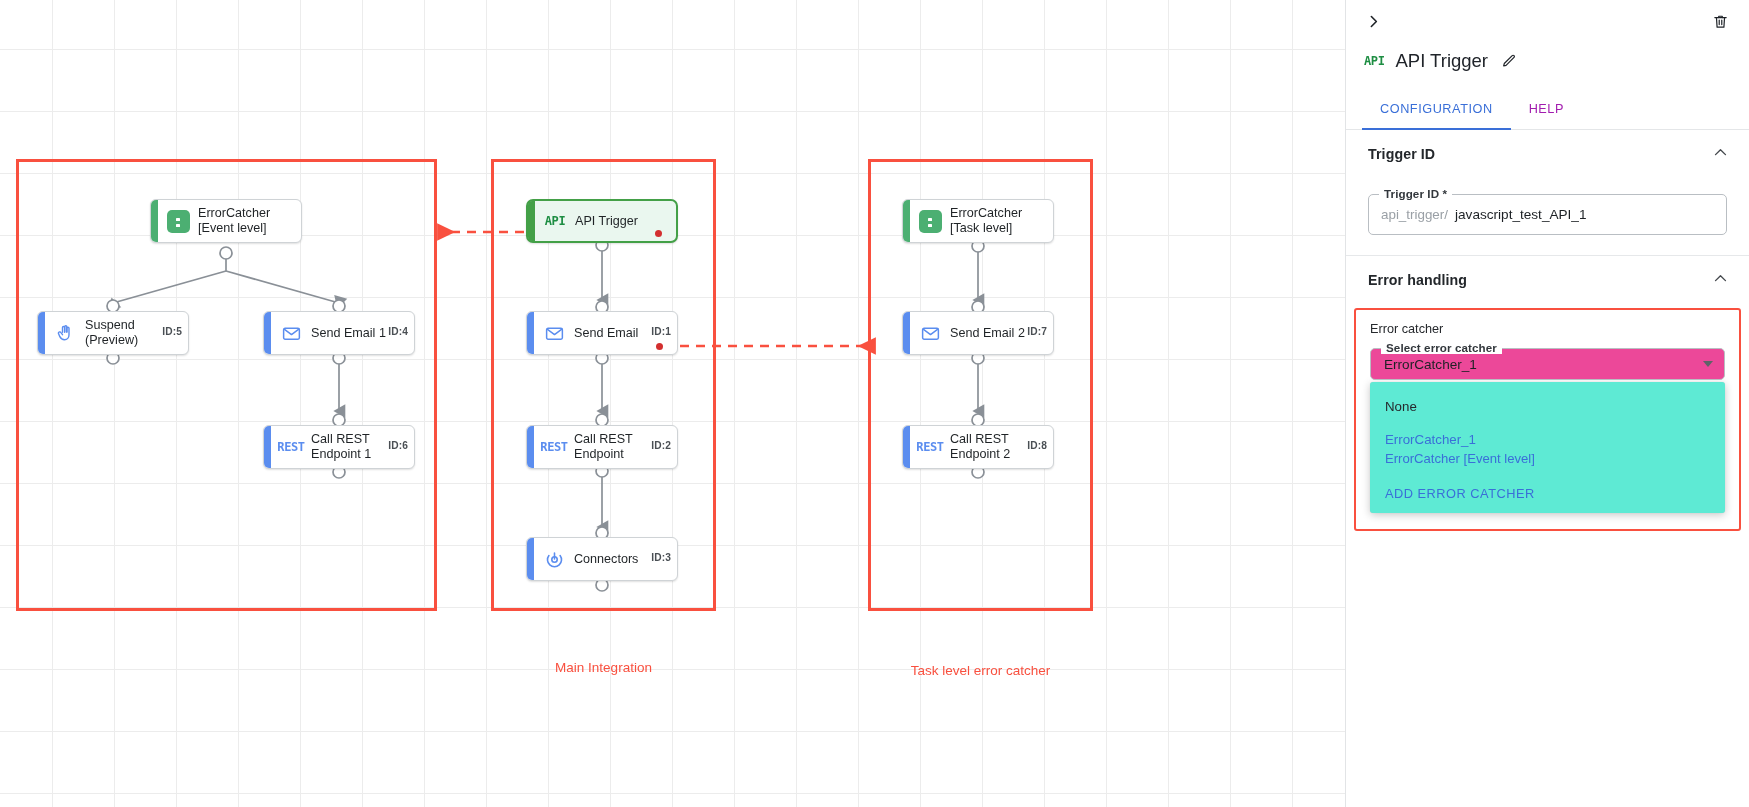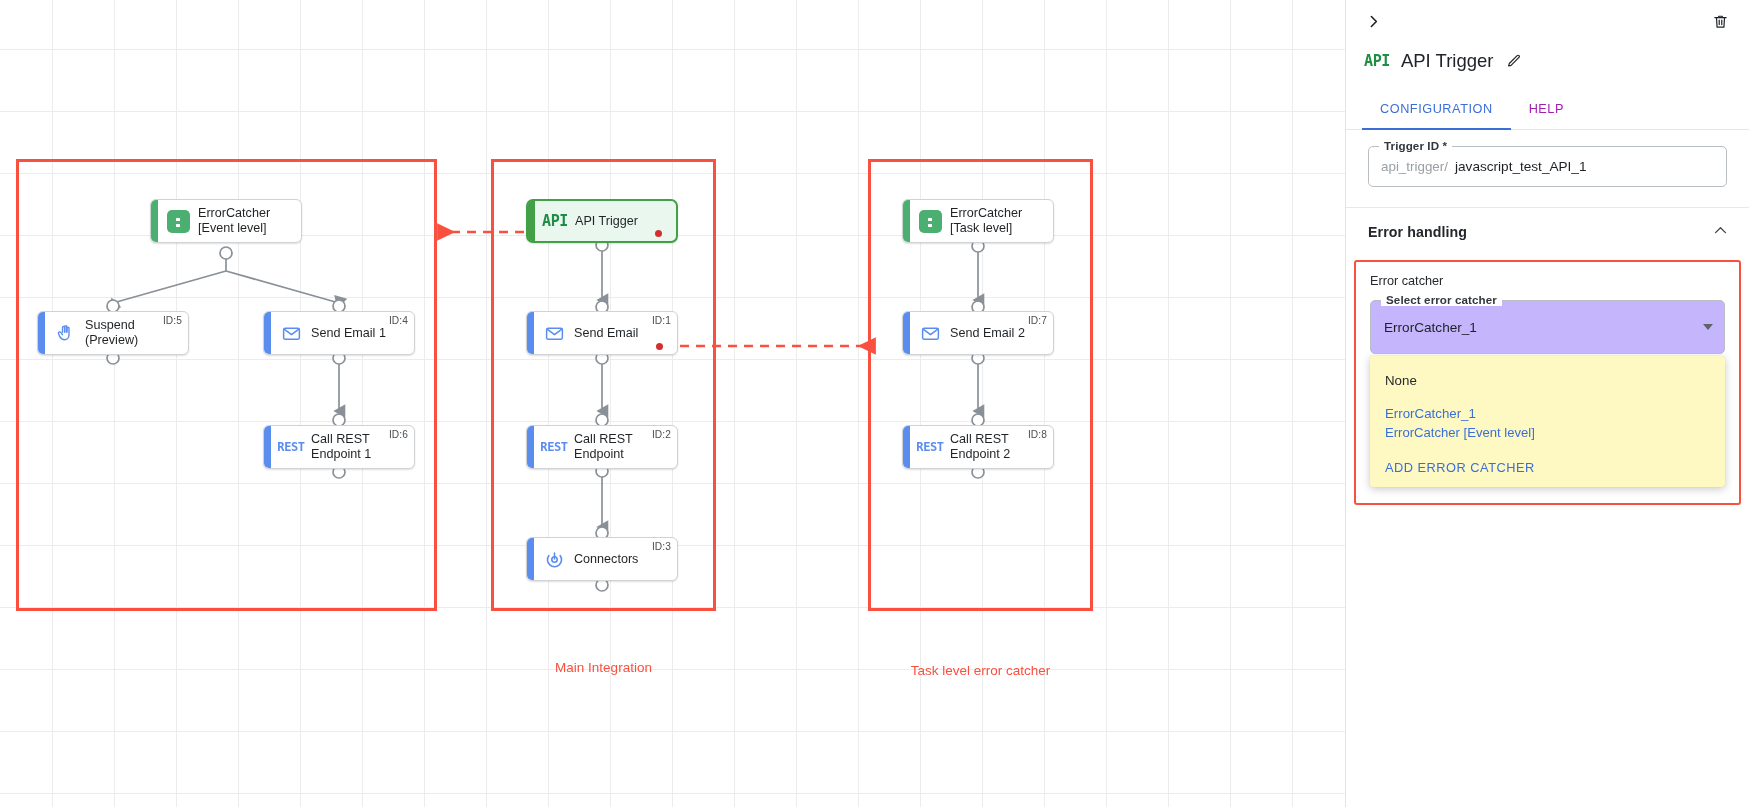--- a/index.html
+++ b/index.html
@@ -67,24 +67,25 @@
   }
   .node .nlabel {
     font-size: 12.6px;
     color: #1f2326;
     line-height: 1.18;
     white-space: pre-line;
     padding-right: 10px;
   }
   .node .idbadge {
     position: absolute;
-    top: 3px; right: 6px;
+    top: 14px; right: 6px;
     font-size: 10.2px;
     color: #4a4f54;
     letter-spacing: .1px;
+    font-weight: bold;
   }
   .node.selected {
     background: #eaf7ef;
     border: 2px solid #43a047;
     border-radius: 7px;
   }
   .node.selected .accent { background: #43a047; border-radius: 4px 0 0 4px; }
   .err-dot {
     position: absolute;
     width: 7px; height: 7px; border-radius: 50%;
@@ -98,21 +99,21 @@
     background: #4caf72;
     display: flex; align-items: center; justify-content: center;
   }
   .ec-ico i {
     display: block; width: 3.4px; height: 3.4px; background: #fff; border-radius: .6px;
     box-shadow: 0 6px 0 #fff;
     margin-top: -3px;
   }
   .api-ico {
     font-family: "DejaVu Sans Mono", monospace;
-    font-size: 15px; font-weight: 700; color: #1e8e43; letter-spacing: -.4px;
+    font-size: 12px; font-weight: 700; color: #1e8e43; letter-spacing: -.4px;
   }
   .rest-ico {
     font-family: "DejaVu Sans Mono", monospace;
     font-size: 12px; font-weight: 700; color: #5b8def; letter-spacing: -.4px;
   }
 
   
   #panel {
     width: 404px; height: 807px;
     background: #ffffff;
@@ -194,36 +195,36 @@
     border-radius: 3px;
     padding: 12px 14px 16px 14px;
     position: relative;
   }
   .eh-title { font-size: 12.7px; color: #26292d; margin-bottom: 12px; }
 
   .select-ctl {
     position: relative;
     border: 1px solid #b9bec3;
     border-radius: 5px;
-    height: 54px;
+    height: 32px;
     display: flex; align-items: center; justify-content: space-between;
     padding: 0 11px 0 13px;
-    background: #c4b5fd;
+    background: #ec4899;
     cursor: pointer;
   }
   .sel-val { font-size: 13.6px; color: #1d2125; }
   .caret {
     width: 0; height: 0;
     border-left: 5.5px solid transparent;
     border-right: 5.5px solid transparent;
     border-top: 6px solid #5f6368;
   }
   .menu {
     margin-top: 2px;
-    background: #fef9c3;
+    background: #5eead4;
     border-radius: 3px;
     box-shadow: 0 2px 9px rgba(0,0,0,.22), 0 0 1px rgba(0,0,0,.15);
     padding: 8px 0 10px 0;
   }
   .menu-item { padding: 7px 15px; cursor: pointer; }
   .menu-item .m1 { font-size: 13.3px; color: #26292d; display:block; line-height:1.45;}
   .menu-item .m2 { font-size: 13.1px; color: #26292d; display:block; line-height:1.45;}
   .menu-item.sel .m1, .menu-item.sel .m2 { color: #3a6fd8; }
   .menu-item .m1.bold { font-weight: 700; }
   .menu-add {
@@ -446,20 +447,28 @@
           <path d="M16.8 3.9a1.9 1.9 0 0 1 2.7 2.7L7.6 18.5l-3.6.9.9-3.6z"></path>
         </svg>
       </span>
     </div>
 
     <div class="p-tabs">
       <div class="p-tab active">CONFIGURATION</div>
       <div class="p-tab">HELP</div>
     </div>
 
+    <div class="sect-head">
+      <span class="t">Trigger ID</span>
+      <span>
+        <svg width="17" height="17" viewBox="0 0 24 24" fill="none" stroke="#44484d" stroke-width="1.9" stroke-linecap="round" stroke-linejoin="round">
+            <path d="M5 15l7-7 7 7"></path>
+          </svg>
+      </span>
+    </div>
 
     <div class="field-wrap">
       <div class="outlined">
         <span class="flabel">Trigger ID *</span>
         <span class="prefix">api_trigger/</span>
         <span class="fvalue">javascript_test_API_1</span>
       </div>
     </div>
 
     <div class="sect-div"></div>

